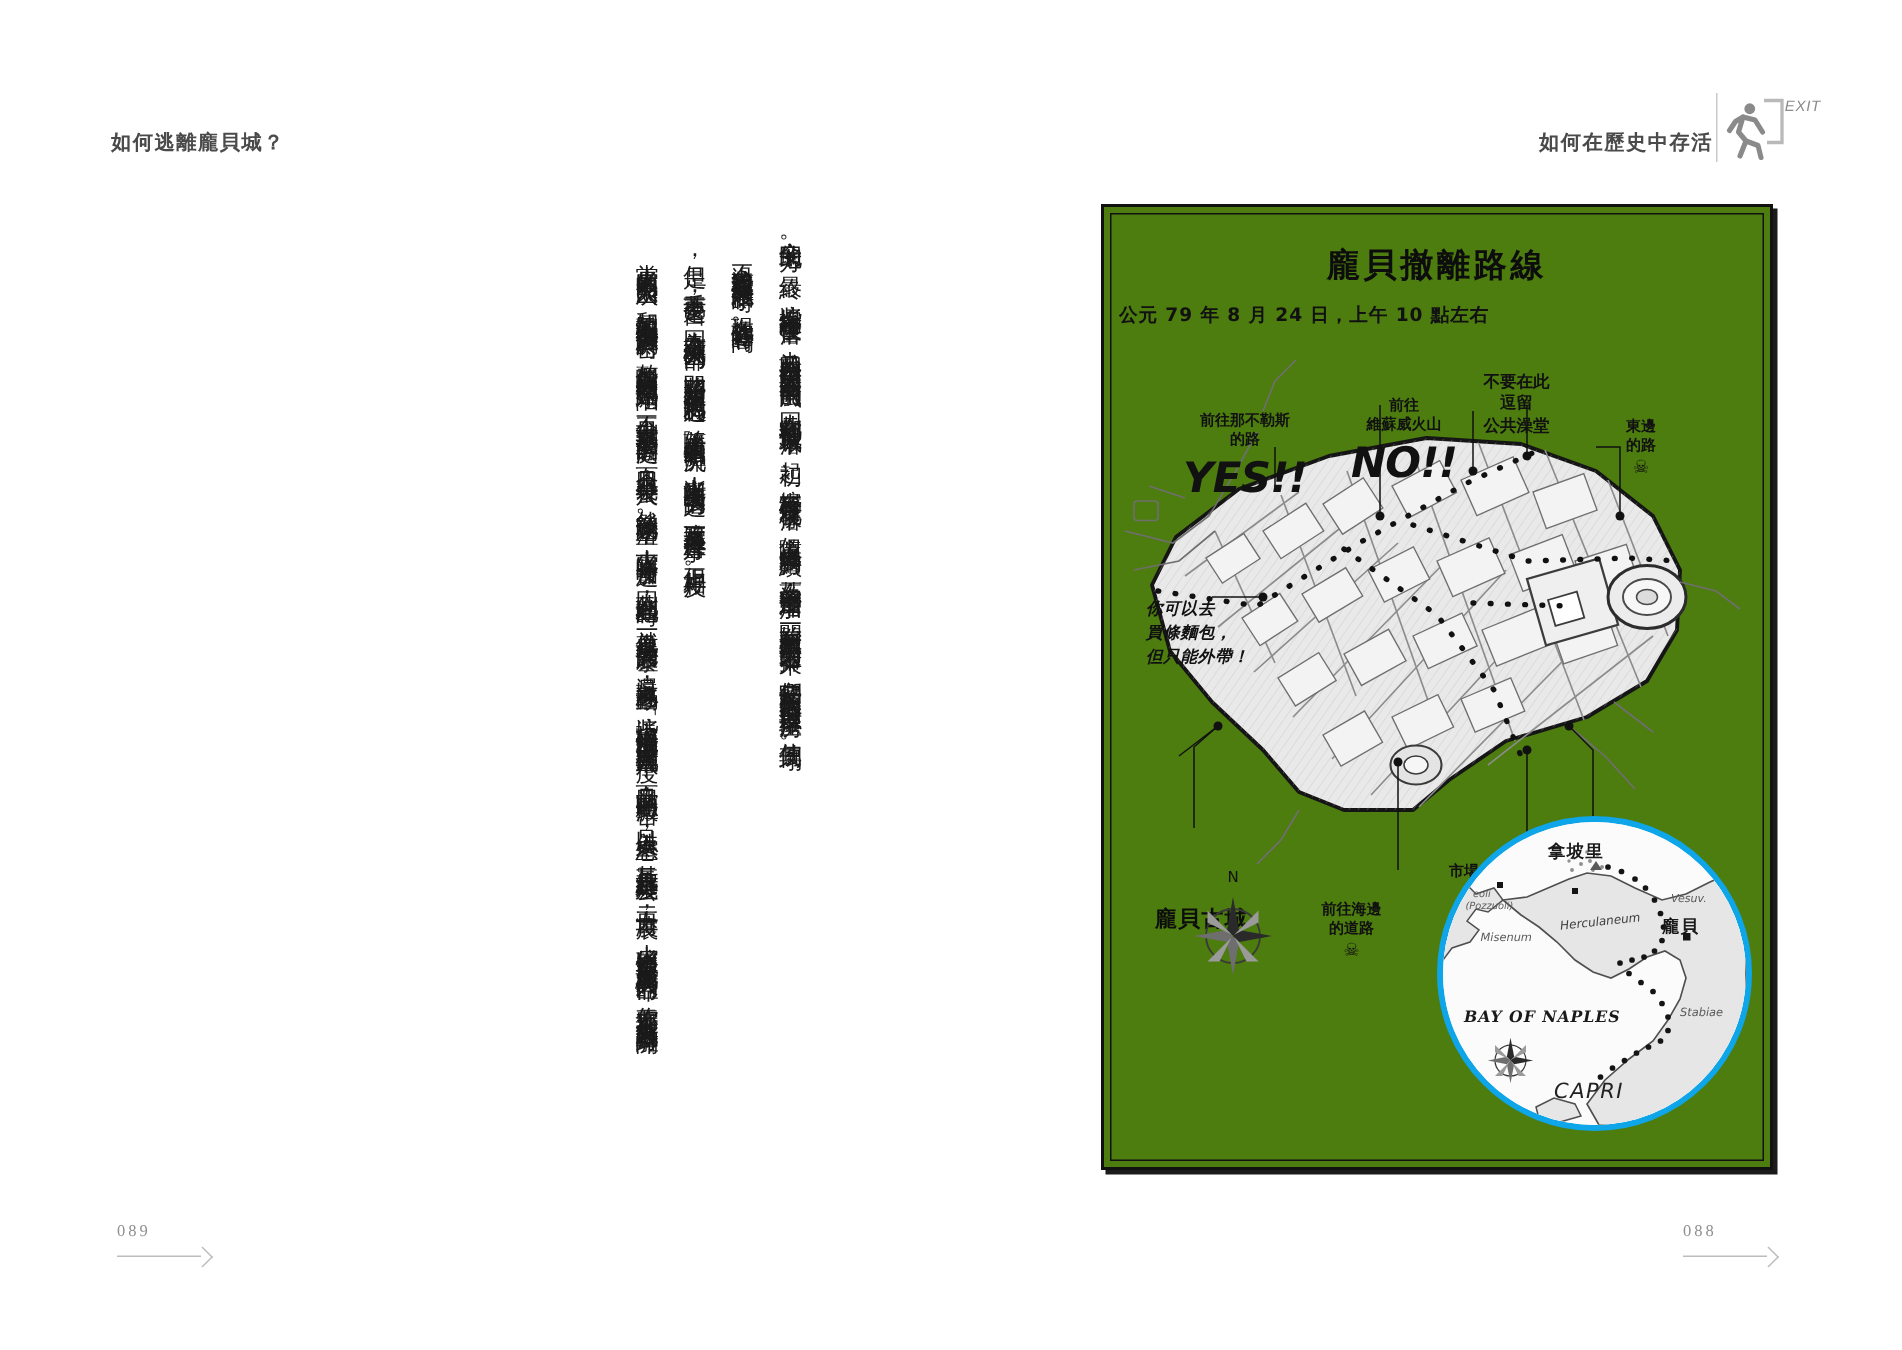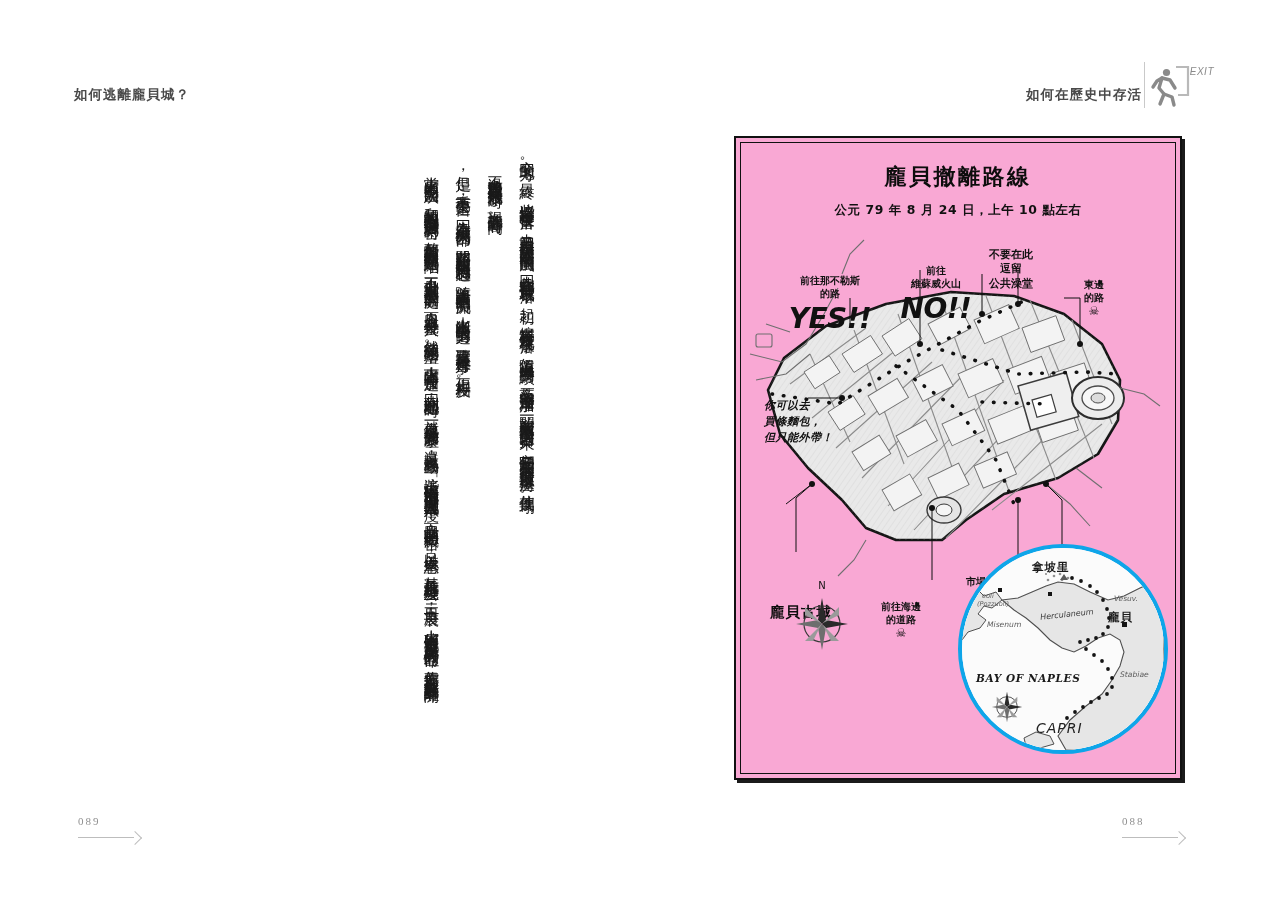--- a/index.html
+++ b/index.html
@@ -72,36 +72,36 @@
     letter-spacing:1.3px;
     text-align:justify;
   }
   .vtext p{margin:0;padding:0;text-indent:1.05em;}
   .vtext p.noindent{text-indent:0;}
 
   
   .mapframe{
     position:absolute;left:100px;top:136px;
     width:444px;height:640px;
-    background:#f9a8d4;
+    background:#4d7c0f;
     border:2px solid #111;
     box-shadow:3px 3px 0 0 #1b1b1b;
   }
   .mapframe:before{
     content:"";position:absolute;inset:4px;border:1px solid #111;pointer-events:none;
   }
   .map-inner{position:absolute;inset:10px;overflow:hidden;}
 
   .map-title{
     position:absolute;top:14px;left:0;right:0;text-align:center;
     font-family:"DejaVu Sans","Liberation Sans",sans-serif;
     font-weight:700;font-size:22px;color:#0d0d0d;letter-spacing:2.5px;
   }
   .map-sub{
-    position:absolute;top:54px;left:0;right:0;text-align:center;
+    position:absolute;top:54px;left:0;right:0;text-align:left;
     font-family:"DejaVu Sans","Liberation Sans",sans-serif;
     font-weight:700;font-size:12.4px;color:#111;letter-spacing:.6px;
   }
 
   .callout{
     position:absolute;
     font-family:"DejaVu Sans","Liberation Sans",sans-serif;
     font-size:10px;line-height:1.28;color:#111;text-align:center;
     font-weight:600;white-space:pre-line;
   }

